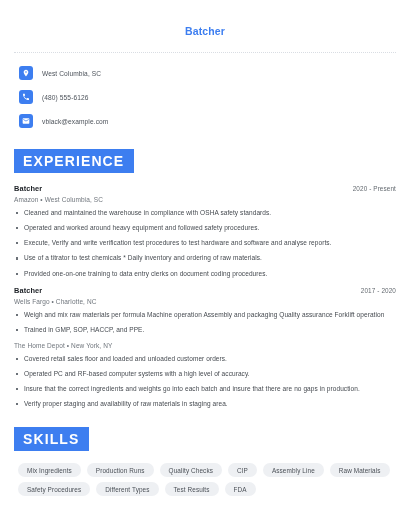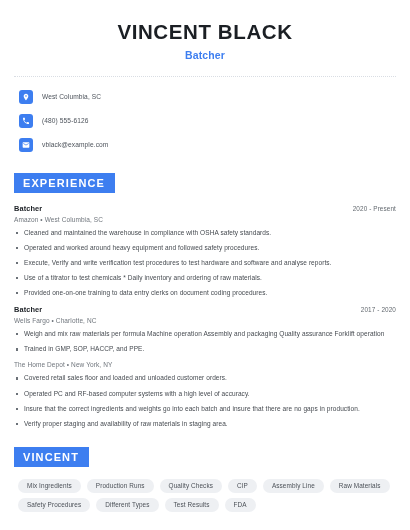--- a/index.html
+++ b/index.html
@@ -84,21 +84,21 @@
     letter-spacing: 0.1px;
   }
 
   
   .section { margin-top: 19px; }
 
   .section-badge {
     display: inline-block;
     background: #3d7ef0;
     color: #ffffff;
-    font-size: 11px;
+    font-size: 14px;
     font-weight: bold;
     letter-spacing: 1.1px;
     padding: 4px 10px 4px 9px;
   }
 
   
   .jobs { margin-top: 11px; }
 
   .job { margin-bottom: 8px; }
 
@@ -172,21 +172,20 @@
     letter-spacing: 0.1px;
     white-space: nowrap;
   }
 </style>
 </head>
 <body>
 
 <div class="page">
 
   <div class="header">
-    <div class="full-name">VINCENT BLACK</div>
     <div class="job-title">Batcher</div>
   </div>
 
   <div class="divider"></div>
 
   <div class="contact">
       <div class="contact-row">
         <span class="c-icon">
           <svg width="8" height="8" viewBox="0 0 24 24" fill="#fff">
             <path d="M12 2C8.1 2 5 5.1 5 9c0 5.2 7 13 7 13s7-7.8 7-13c0-3.9-3.1-7-7-7zm0 9.5A2.5 2.5 0 1 1 12 6.5a2.5 2.5 0 0 1 0 5z"></path>
@@ -246,21 +245,21 @@
             <li>Covered retail sales floor and loaded and unloaded customer orders.</li>
             <li>Operated PC and RF-based computer systems with a high level of accuracy.</li>
             <li>Insure that the correct ingredients and weights go into each batch and insure that there are no gaps in production.</li>
             <li>Verify proper staging and availability of raw materials in staging area.</li>
           </ul>
         </div>
       </div>
   </div>
 
   <div class="section">
-    <span class="section-badge">VINCENT</span>
+    <span class="section-badge">SKILLS</span>
     <div class="skills-wrap">
         <span class="pill">Mix Ingredients</span>
         <span class="pill">Production Runs</span>
         <span class="pill">Quality Checks</span>
         <span class="pill">CIP</span>
         <span class="pill">Assembly Line</span>
         <span class="pill">Raw Materials</span>
         <span class="pill">Safety Procedures</span>
         <span class="pill">Different Types</span>
         <span class="pill">Test Results</span>

